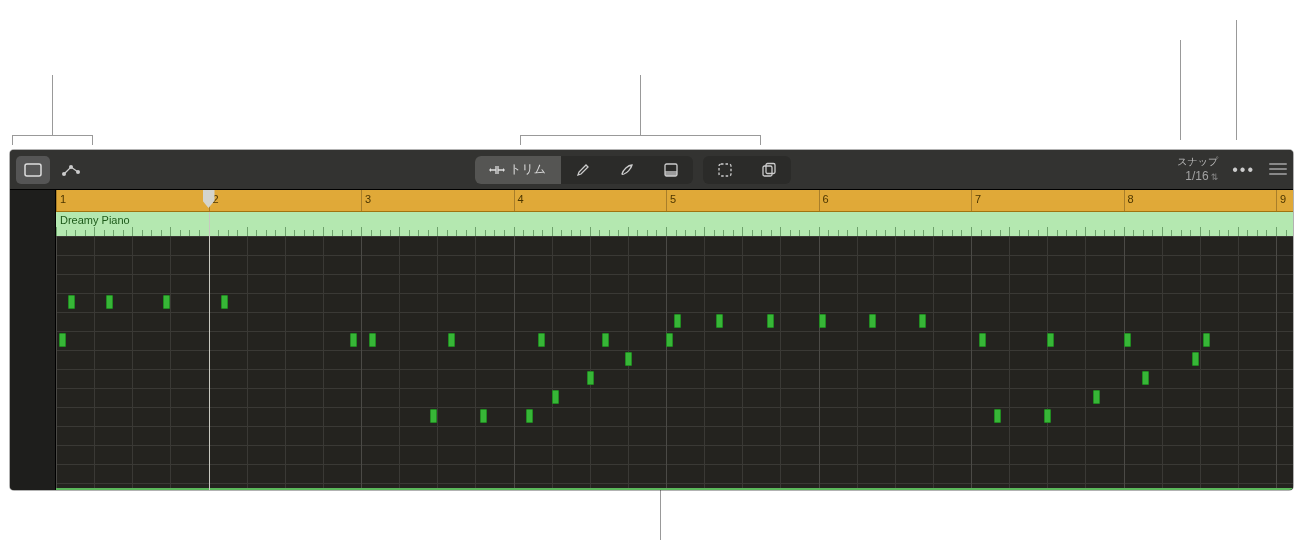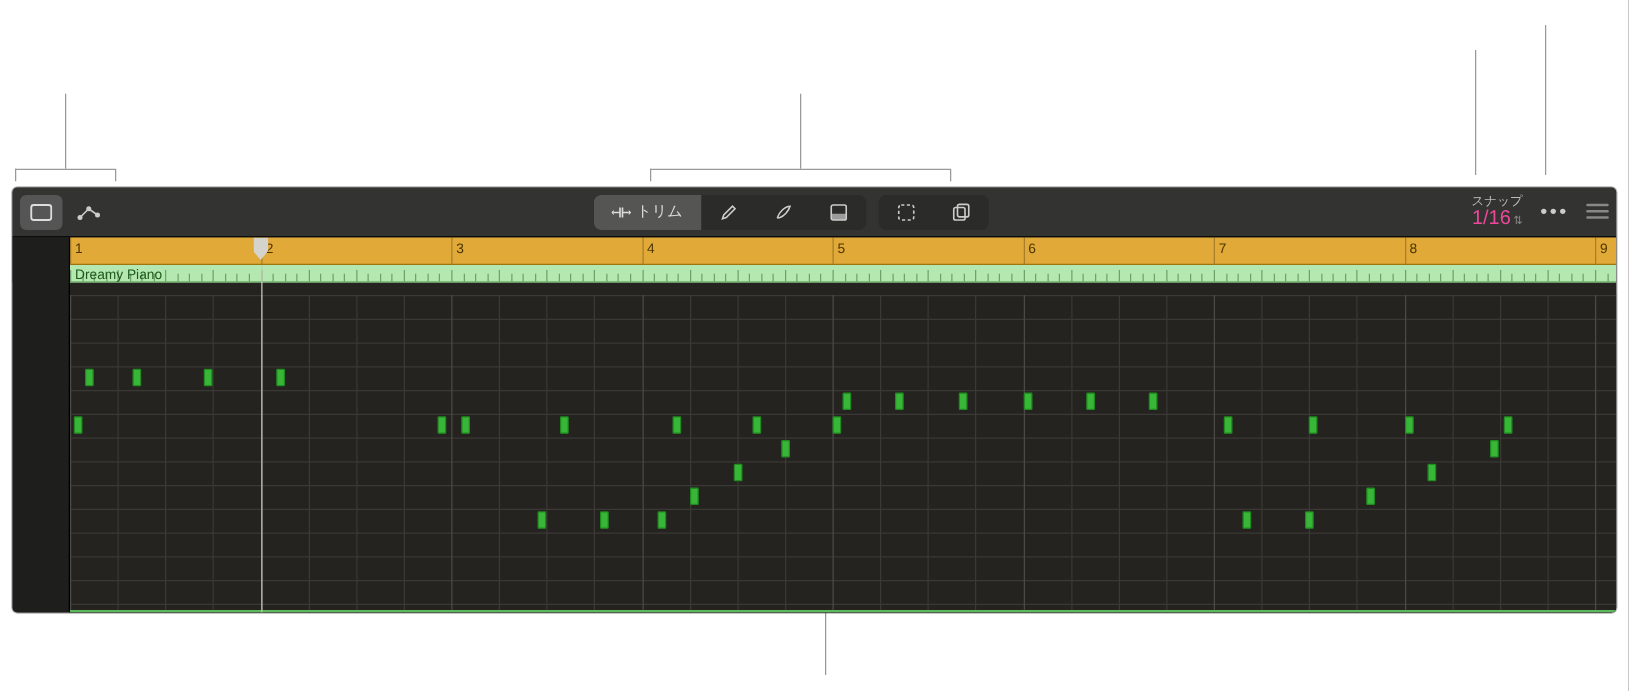--- a/index.html
+++ b/index.html
@@ -61,21 +61,21 @@
     margin-left: 4px;
   }
 
   .snap {
     text-align: right;
     color: #bbb;
     line-height: 1.0;
     cursor: pointer;
   }
   .snap .lbl { font-size: 10px; display: block; }
-  .snap .val { font-size: 16px; color: #ec4899; }
+  .snap .val { font-size: 12px; color: #a3a3a3; }
   .snap .chev { font-size: 9px; color: #888; margin-left: 2px;}
 
   .more-dots { color: #ccc; font-size: 16px; letter-spacing: 2px; cursor: pointer;}
   .sidebar-pull {
     width: 18px; height: 14px;
     display: flex; flex-direction: column; gap: 3px;
     cursor: pointer;
   }
   .sidebar-pull span { height: 2px; background: #888; border-radius: 1px;}
 
@@ -110,21 +110,21 @@
   }
   .bar-mark {
     position: absolute;
     top: 0; bottom: 0;
     border-left: 1px solid rgba(0,0,0,.25);
     padding-left: 3px;
     padding-top: 3px;
   }
 
   .region-strip {
-    height: 14px;
+    height: 25px;
     background: #b4e8b0;
     position: relative;
     border-bottom: 1px solid #6cae68;
   }
   .region-name {
     position: absolute;
     left: 4px; top: 2px;
     font-size: 11px;
     color: #1d5a1a;
   }

